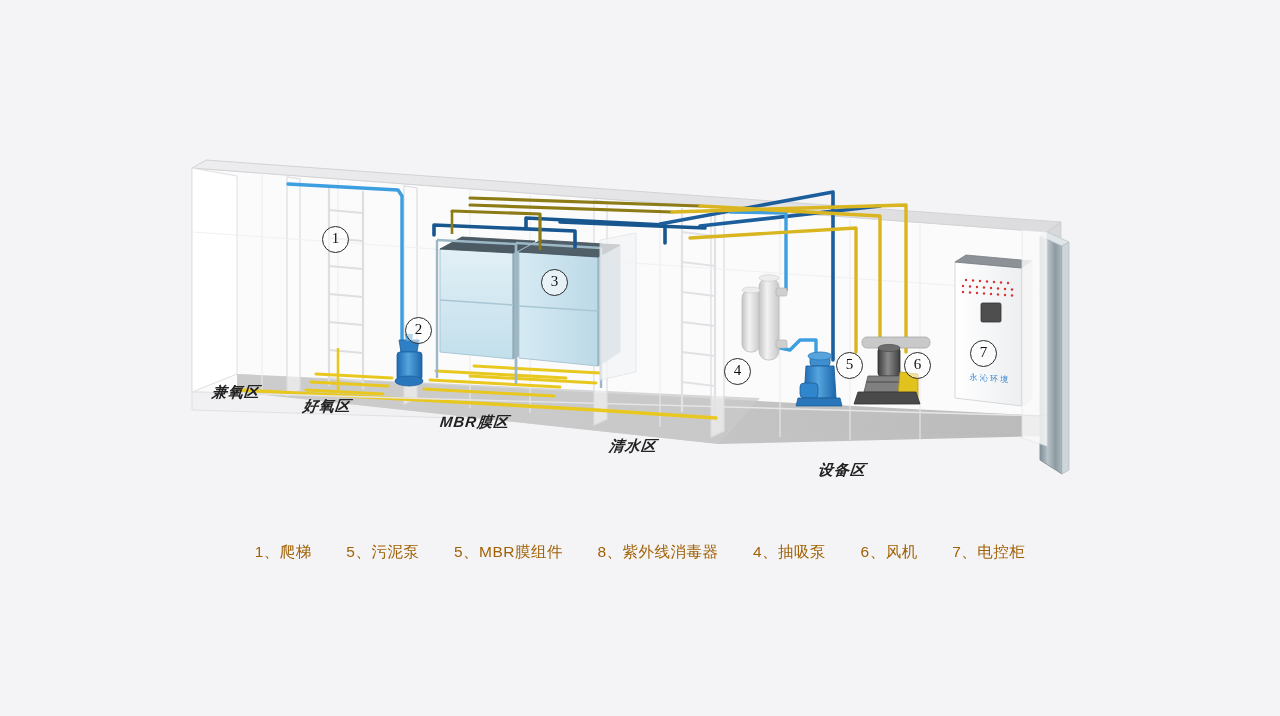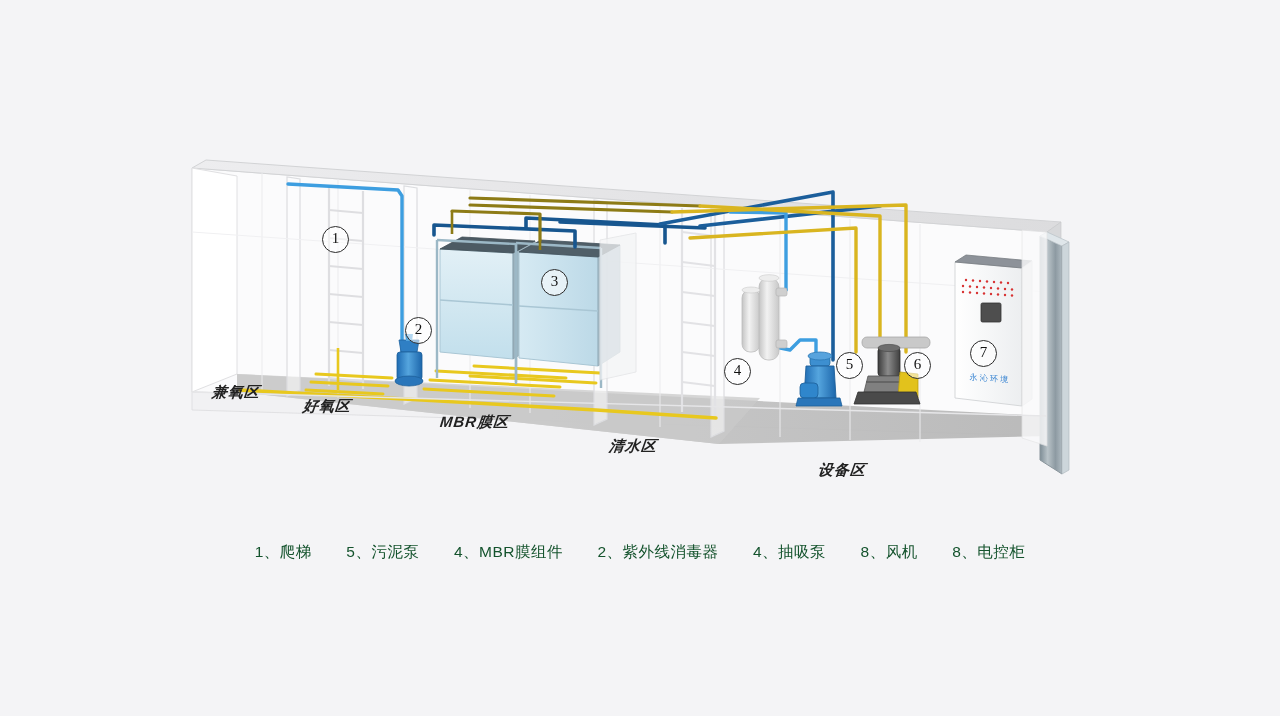--- a/index.html
+++ b/index.html
@@ -62,21 +62,21 @@
     position: absolute;
     left: 0;
     top: 542px;
     width: 1280px;
     text-align: center;
     white-space: nowrap;
   }
   #legend .legend-item {
     display: inline-block;
     font-size: 15.5px;
-    color: #14532d;
+    color: #a16207;
     letter-spacing: 0.5px;
     margin: 0 15px;
   }
 
   
   .cabinet-brand {
     position: absolute;
     left: 957px;
     top: 373px;
     width: 66px;
@@ -371,20 +371,20 @@
   <div class="marker" style="left:724px; top:358px;">4</div>
   <div class="marker" style="left:836px; top:352px;">5</div>
   <div class="marker" style="left:904px; top:352px;">6</div>
   <div class="marker" style="left:970px; top:340px;">7</div>
 
   <div class="cabinet-brand">永沁环境</div>
 
   <div id="legend">
     <span class="legend-item">1、爬梯</span>
     <span class="legend-item">5、污泥泵</span>
-    <span class="legend-item">4、MBR膜组件</span>
-    <span class="legend-item">2、紫外线消毒器</span>
+    <span class="legend-item">5、MBR膜组件</span>
+    <span class="legend-item">8、紫外线消毒器</span>
     <span class="legend-item">4、抽吸泵</span>
-    <span class="legend-item">8、风机</span>
-    <span class="legend-item">8、电控柜</span>
+    <span class="legend-item">6、风机</span>
+    <span class="legend-item">7、电控柜</span>
   </div>
 
 </div>
 
 </body></html>

